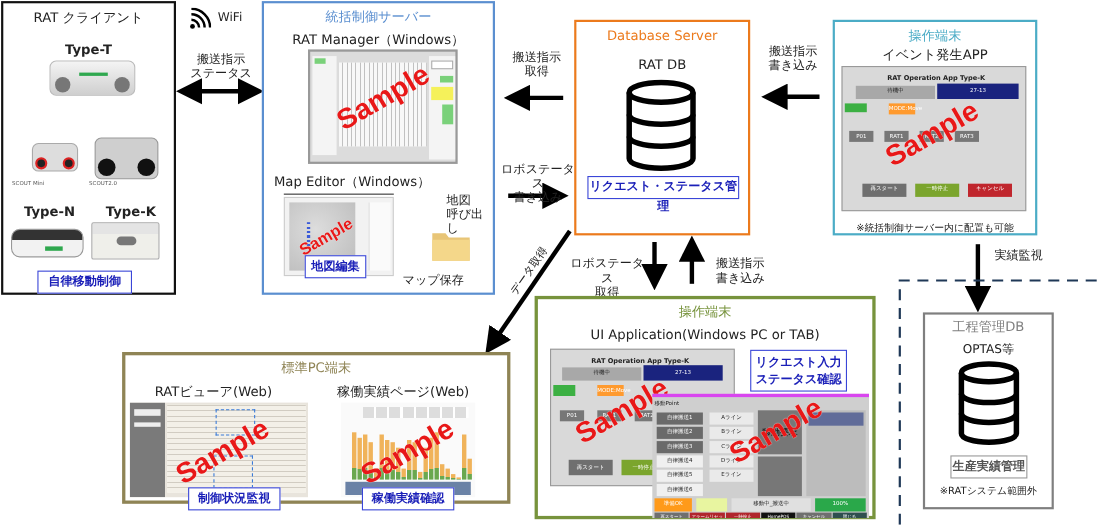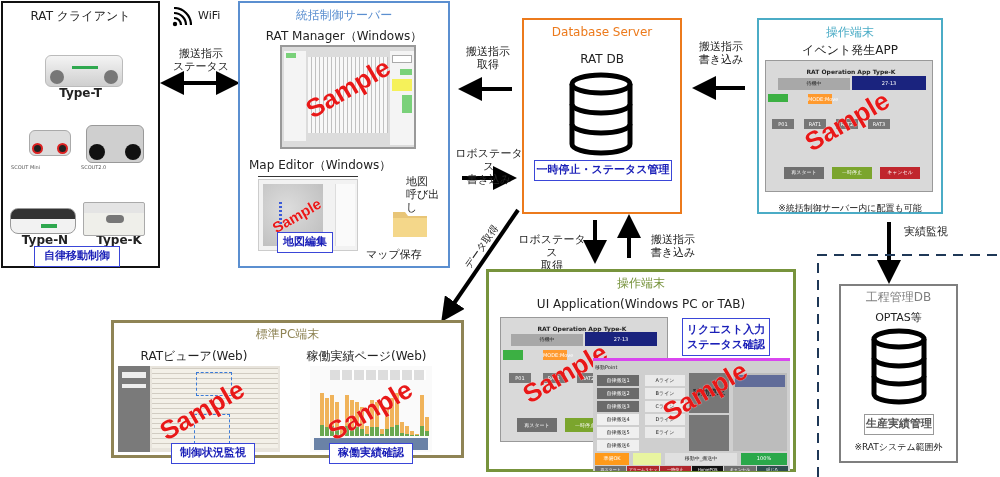--- a/index.html
+++ b/index.html
@@ -1,21 +1,21 @@
 <!DOCTYPE html>
 <html><head>
 <meta charset="utf-8">
 <style>
   * { box-sizing: border-box; margin: 0; padding: 0; }
   html, body { width: 1000px; height: 477px; background: #ffffff; overflow: hidden; }
   body { position: relative; font-family: "DejaVu Sans", "Liberation Sans", sans-serif; color: #222; }
   .abs { position: absolute; }
   .box { position: absolute; background: #fff; }
   .t12 { font-size: 12px; }
-  .bold { font-weight: bold; margin-top: 48px; }
+  .bold { font-weight: bold; }
   .tag {
     position: absolute; border: 1.5px solid #3a46d8; background: #fff;
     color: #1a1fb8; font-weight: bold; font-size: 11px; text-align: center;
     line-height: 18px; height: 21px;
   }
   .shot { position: absolute; border: 1px solid #999; background: #e9e9e9; overflow: hidden; }
   .sample {
     position: absolute; color: #e81818; font-weight: bold; font-family: "Liberation Sans", sans-serif;
     transform: rotate(-30deg); transform-origin: center; white-space: nowrap;
     text-shadow: 0 0 1px #fff;
@@ -155,21 +155,21 @@
   <div class="abs" style="left:44px;top:52px;width:66px;height:84px;">
     <svg width="66" height="84" viewBox="0 0 66 84">
       <g fill="none" stroke="#000" stroke-width="5">
         <ellipse cx="33" cy="12" rx="29" ry="9"></ellipse>
         <path d="M4,12 L4,72 A29,9 0 0 0 62,72 L62,12"></path>
         <path d="M4,32 A29,9 0 0 0 62,32"></path>
         <path d="M4,52 A29,9 0 0 0 62,52"></path>
       </g>
     </svg>
   </div>
-  <div class="tag" style="left:10px;top:140px;width:138px;">一時停止・ステータス管理</div>
+  <div class="tag" style="left:10px;top:140px;width:138px;">リクエスト・ステータス管理</div>
 </div>
 
 <div class="lbl" style="left:690px;top:40px;width:62px;white-space:pre-line;">搬送指示
 書き込み</div>
 
 <div class="box" style="left:757px;top:18px;width:186px;height:196px;border:2px solid #4bacc6;">
   <div class="lbl" style="left:0;width:182px;top:6px;color:#4bacc6;font-size:12px;">操作端末</div>
   <div class="lbl" style="left:0;width:182px;top:24px;font-size:12px;">イベント発生APP</div>
 
   <div class="shot" style="left:6px;top:40px;width:168px;height:132px;background:#d9d9d9;">

